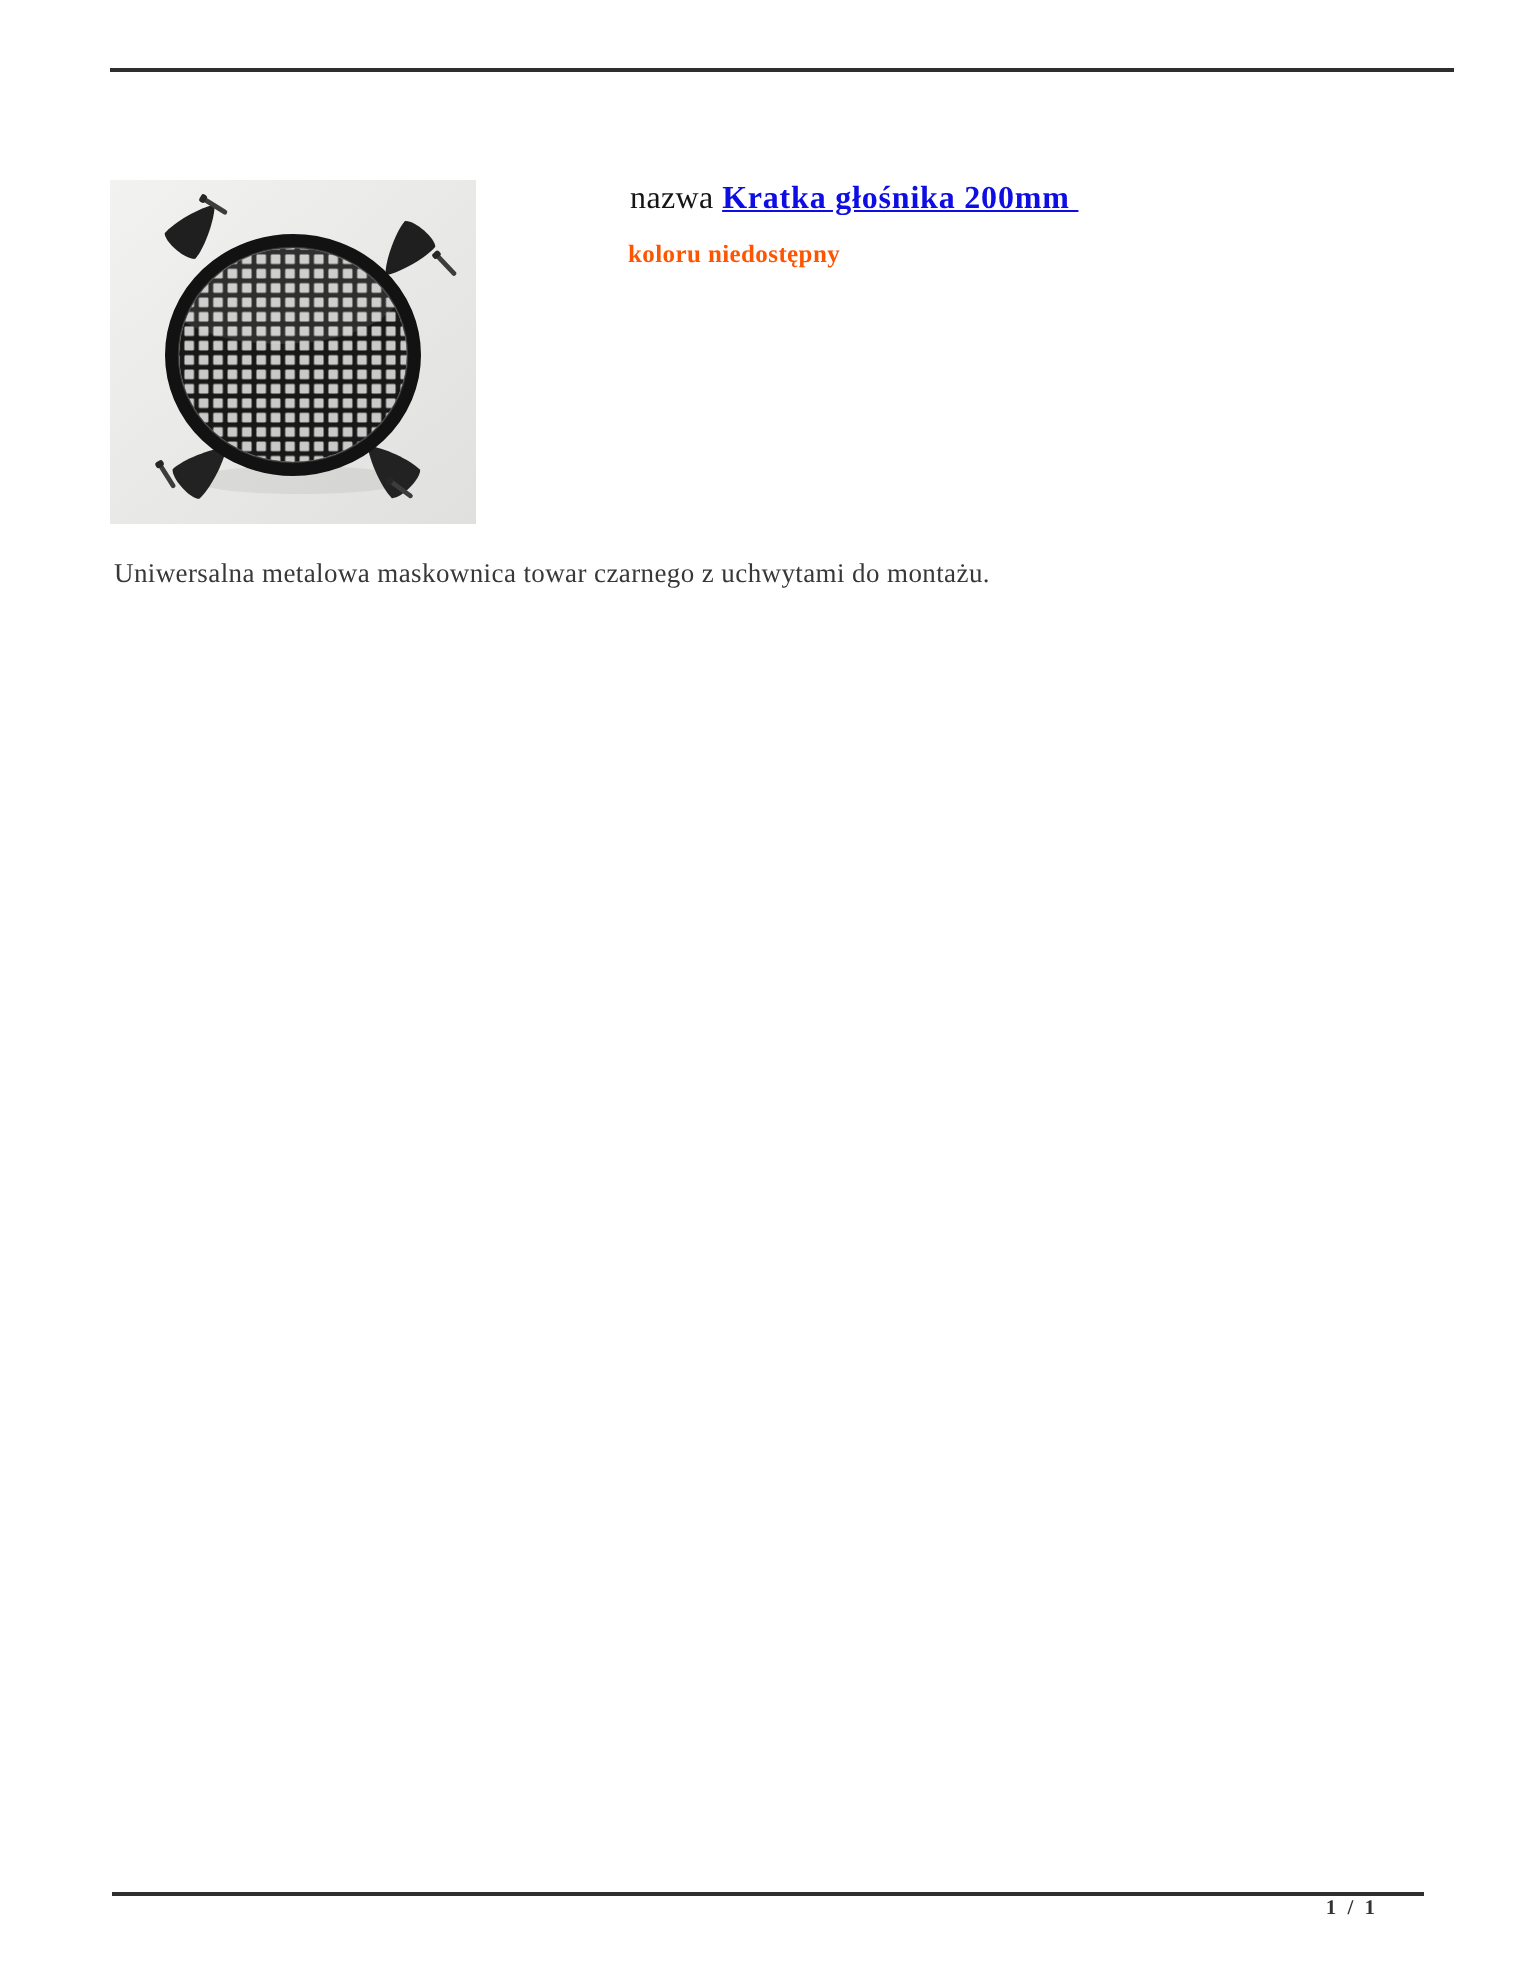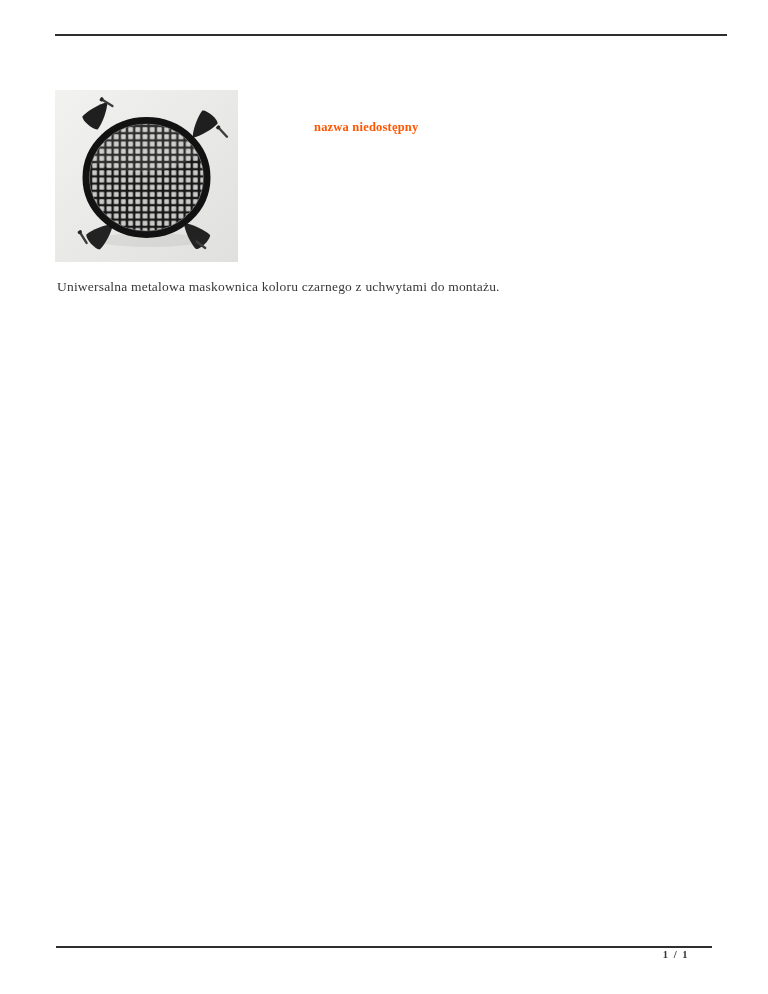--- a/index.html
+++ b/index.html
@@ -95,22 +95,23 @@
         <rect x="28" y="27" width="127" height="121" fill="#181818"></rect>
         <rect x="28" y="27" width="127" height="121" fill="url(#holes)"></rect>
         <ellipse cx="85" cy="52" rx="62" ry="30" fill="#ffffff" opacity="0.10"></ellipse>
       </g>
 
       <ellipse cx="91.5" cy="87.5" rx="60.5" ry="57" fill="none" stroke="#121212" stroke-width="7"></ellipse>
       <ellipse cx="91.5" cy="87.5" rx="57.2" ry="53.7" fill="none" stroke="#6a6a6a" stroke-width="0.8" opacity="0.45"></ellipse>
     </svg>
   </div>
 
+  <div class="name-line"><span>nazwa</span><span>&nbsp;</span><a href="#">Kratka głośnika 200mm </a></div>
 
-  <div class="availability">nazwa niedostępny</div>
+  <div class="availability">koloru niedostępny</div>
 
-  <div class="description">Uniwersalna metalowa maskownica koloru czarnego z uchwytami do montażu.</div>
+  <div class="description">Uniwersalna metalowa maskownica towar czarnego z uchwytami do montażu.</div>
 
   <div class="rule rule-bottom"></div>
 
   <div class="page-number">1 / 1</div>
 
 </div>
 
 </body></html>

